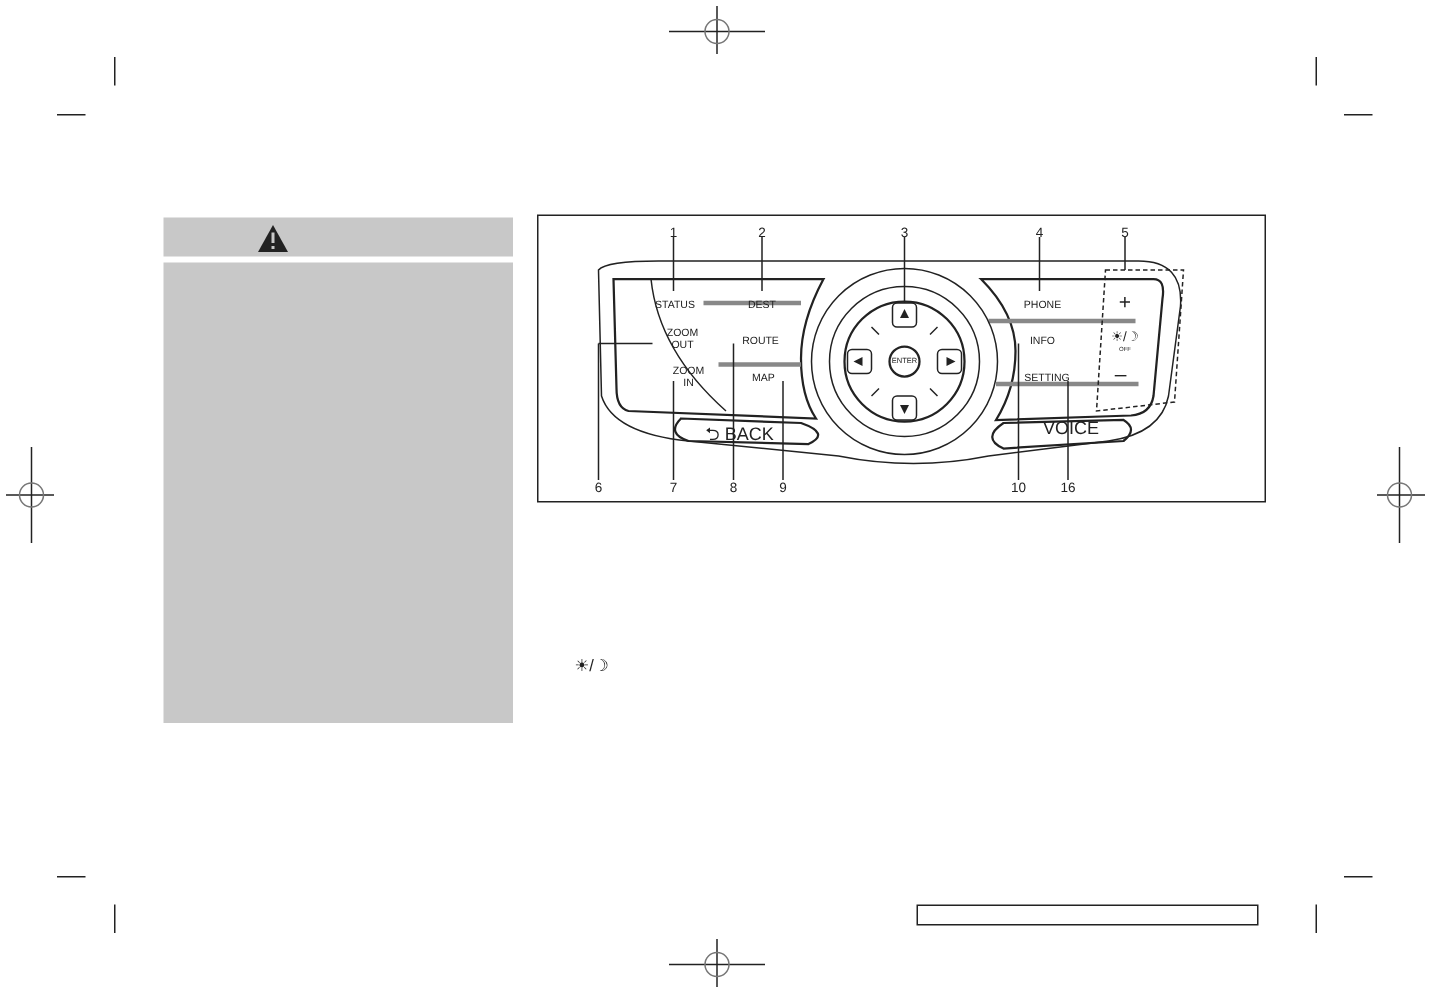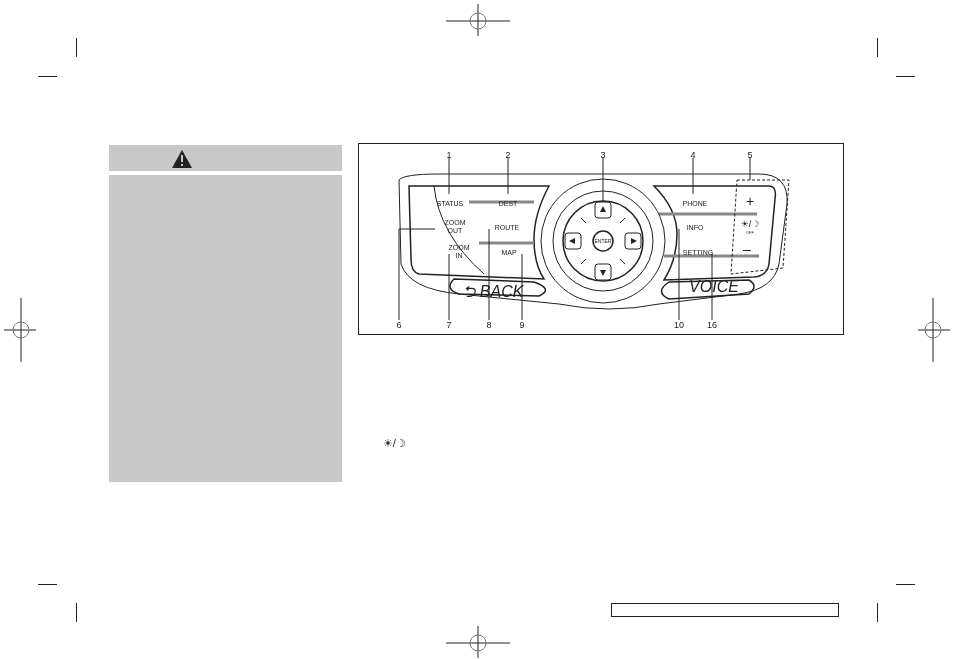--- a/index.html
+++ b/index.html
@@ -5,21 +5,21 @@
   html,body{margin:0;padding:0;background:#fff;}
   body{width:954px;height:659px;position:relative;overflow:hidden;font-family:"Liberation Sans",sans-serif;color:#222;}
   .abs{position:absolute;}
   .crop{position:absolute;background:#222;}
   .warn-head{position:absolute;left:109px;top:145px;width:233px;height:26px;background:#c8c8c8;}
   .warn-body{position:absolute;left:109px;top:175px;width:233px;height:307px;background:#c8c8c8;}
   .warn-icon{position:absolute;left:62px;top:4px;width:22px;height:20px;}
   .diagram{position:absolute;left:358px;top:143px;width:486px;height:192px;border:1px solid #222;box-sizing:border-box;background:#fff;}
   .callout{position:absolute;font-size:9px;color:#222;transform:translateX(-50%);}
   .btn-label{position:absolute;font-size:7px;color:#222;text-align:center;line-height:8px;transform:translateX(-50%);white-space:nowrap;}
-  .big-label{position:absolute;font-size:16px;color:#222;transform:translateX(-50%);white-space:nowrap;font-style:italic;}
+  .big-label{position:absolute;font-size:12px;color:#222;transform:translateX(-50%);white-space:nowrap;}
   .footer-box{position:absolute;left:611px;top:603px;width:228px;height:14px;border:1px solid #222;box-sizing:border-box;}
   .inline-icon{position:absolute;left:383px;top:437px;font-size:11px;}
 </style>
 </head>
 <body>
 
 <div class="crop" style="left:76px;top:38px;width:1px;height:19px;"></div>
 <div class="crop" style="left:38px;top:76px;width:19px;height:1px;"></div>
 <div class="crop" style="left:877px;top:38px;width:1px;height:19px;"></div>
 <div class="crop" style="left:896px;top:76px;width:19px;height:1px;"></div>

